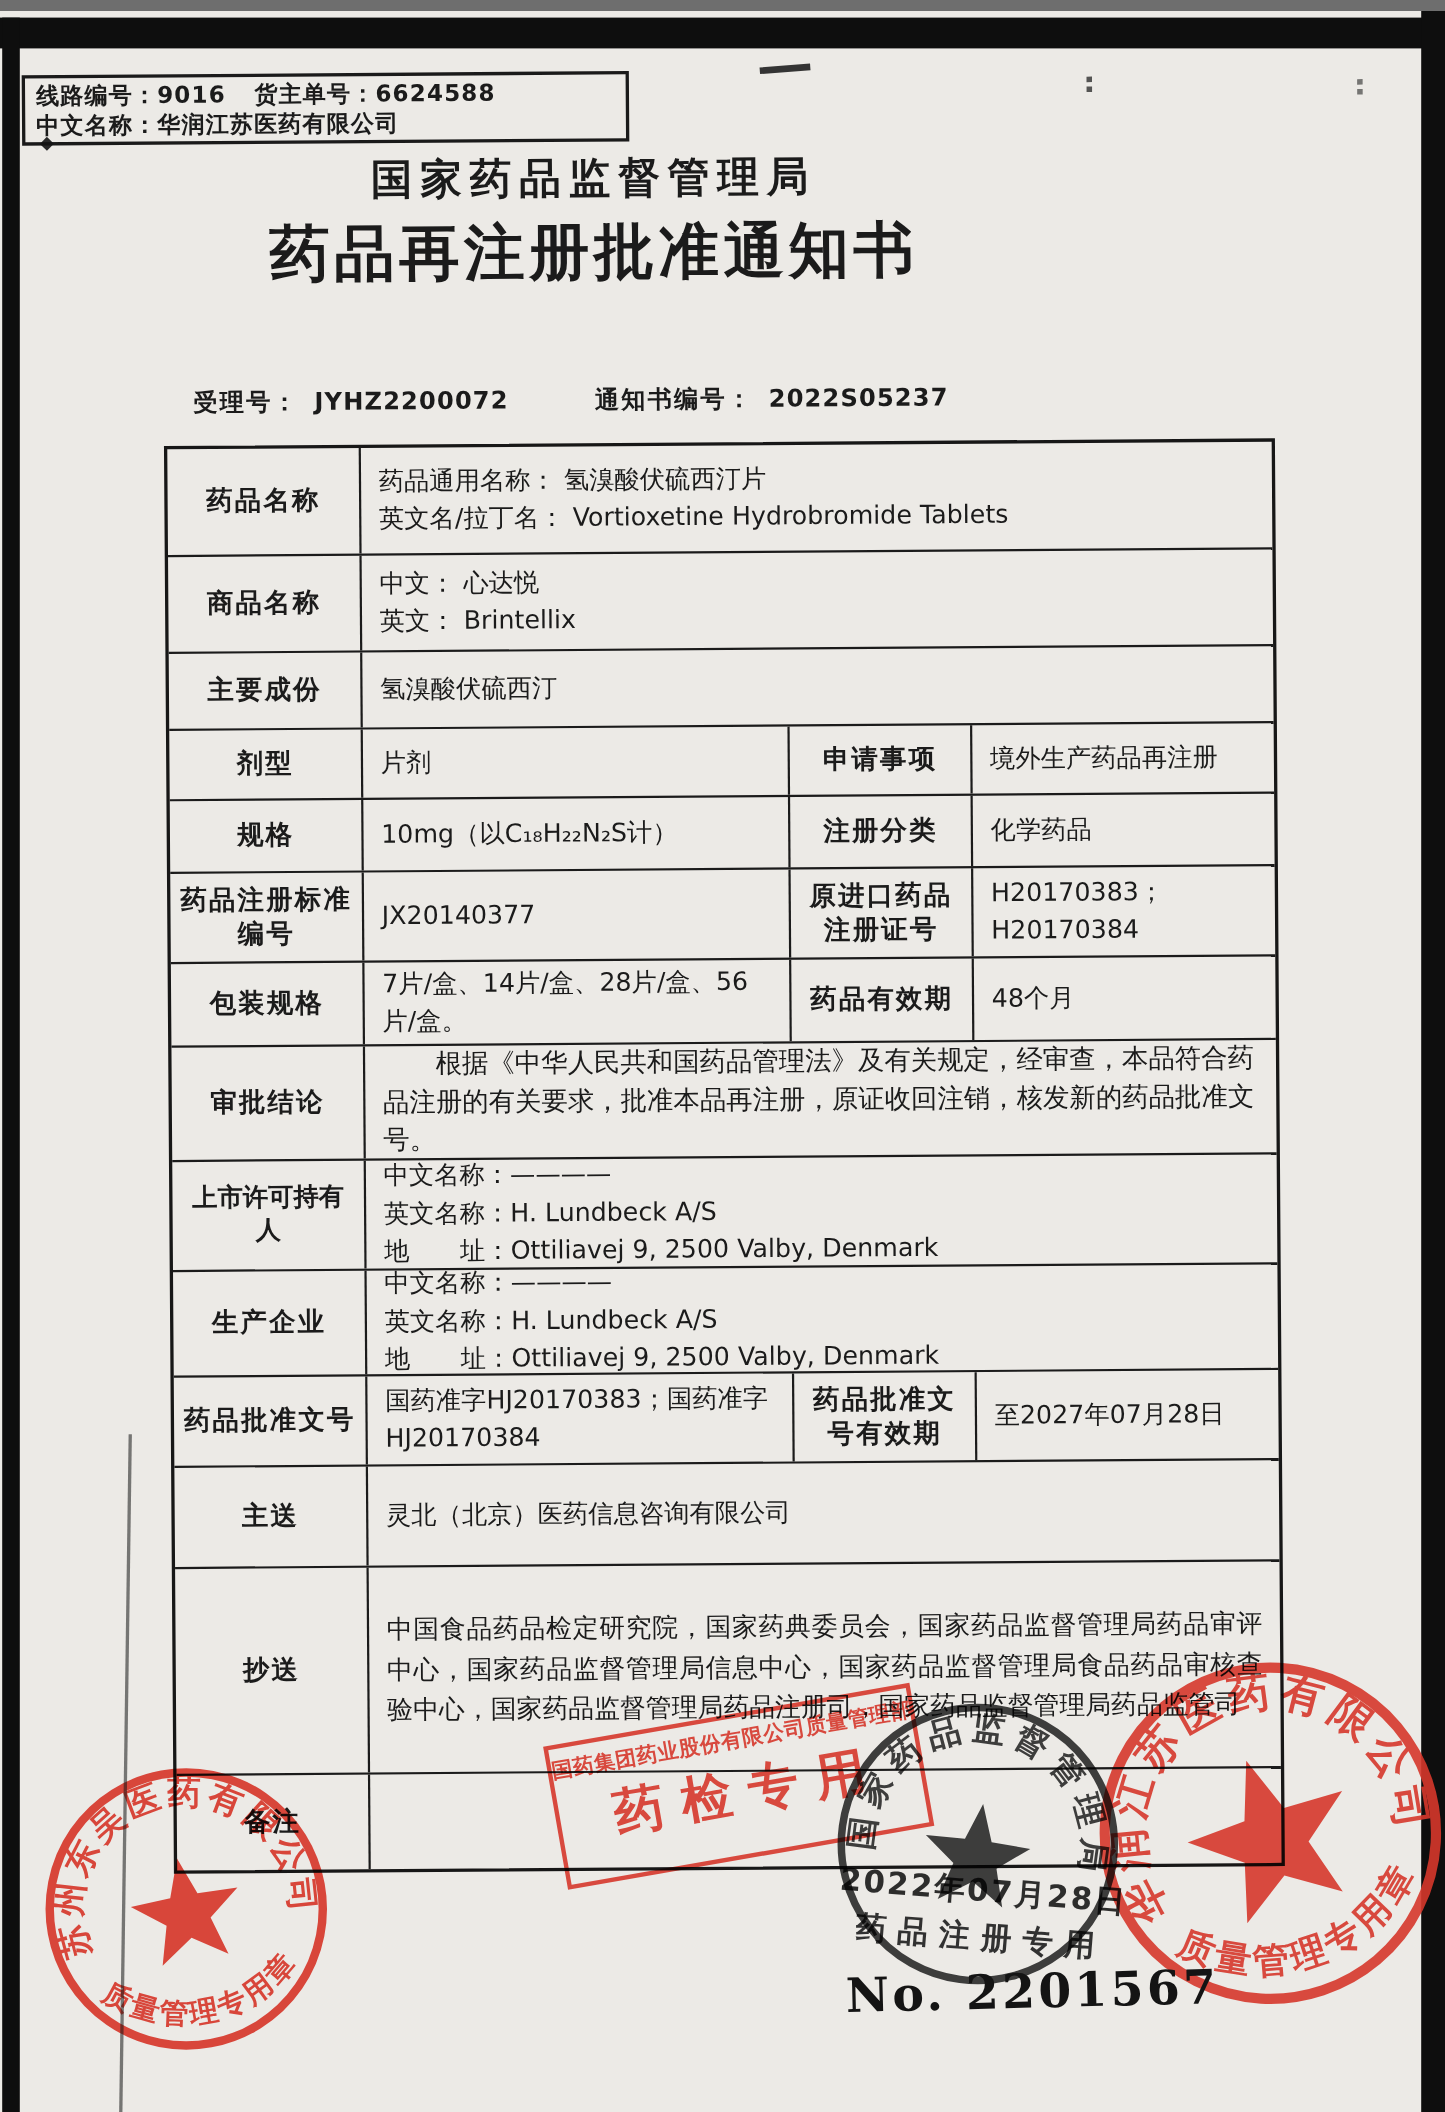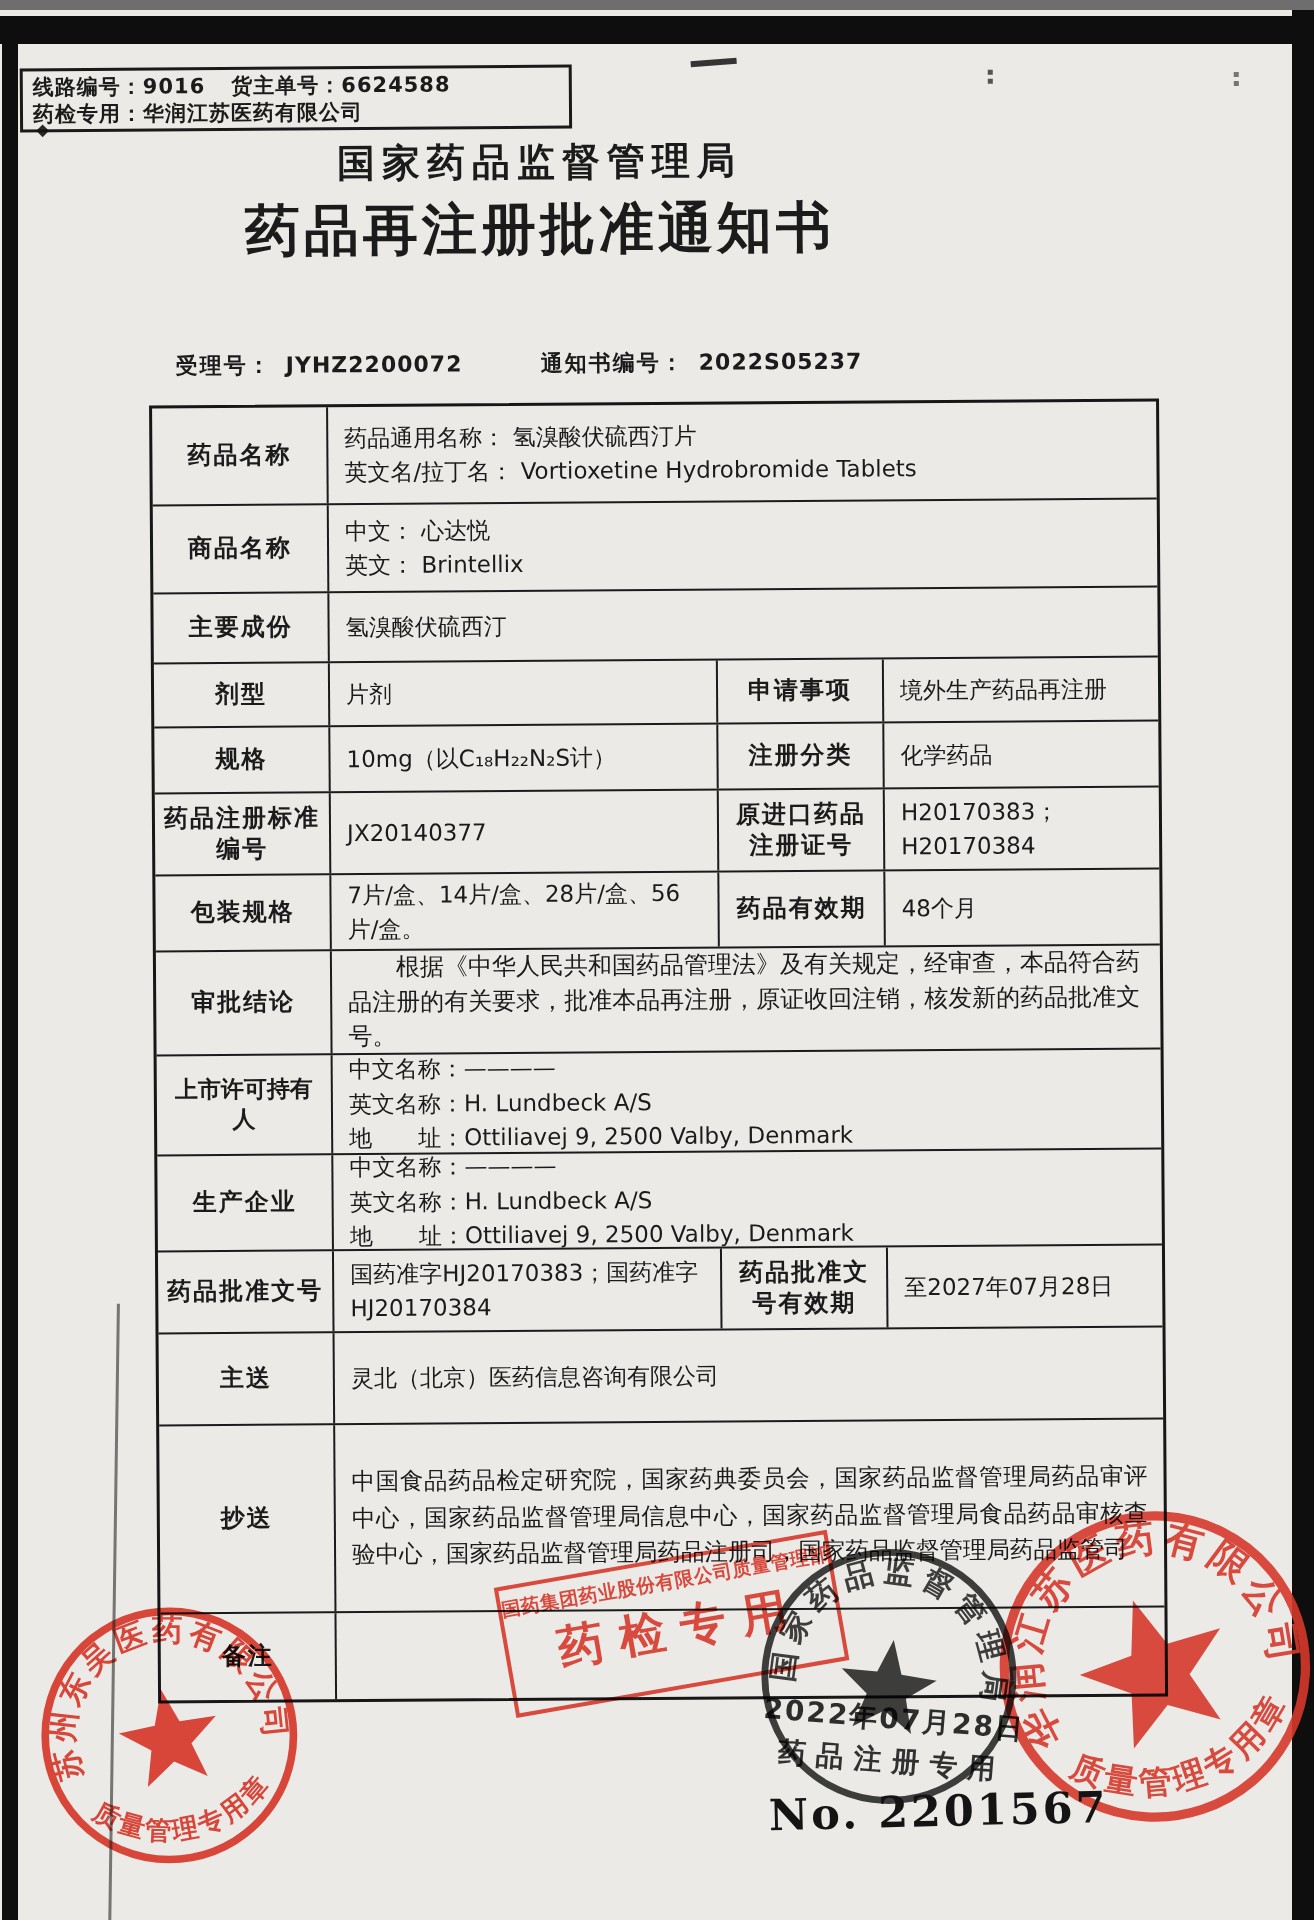--- a/index.html
+++ b/index.html
@@ -95,21 +95,21 @@
   <div class="edge edge-right"></div>
   <div class="edge edge-bottom"></div>
 
   <div class="content">
 
     <div class="ship-box">
       <div class="ship-line">
         <span>线路编号：</span><span>9016</span><span class="gap"></span><span>货主单号：</span><span>6624588</span>
       </div>
       <div class="ship-line">
-        <span>药检专用：</span><span>华润江苏医药有限公司</span>
+        <span>中文名称：</span><span>华润江苏医药有限公司</span>
       </div>
     </div>
 
     <div class="agency">国家药品监督管理局</div>
     <div class="doc-title">药品再注册批准通知书</div>
 
     <div class="ref-row">
       <div class="ref-acceptance">
         <span>受理号：</span><span class="num">JYHZ2200072</span>
       </div>

